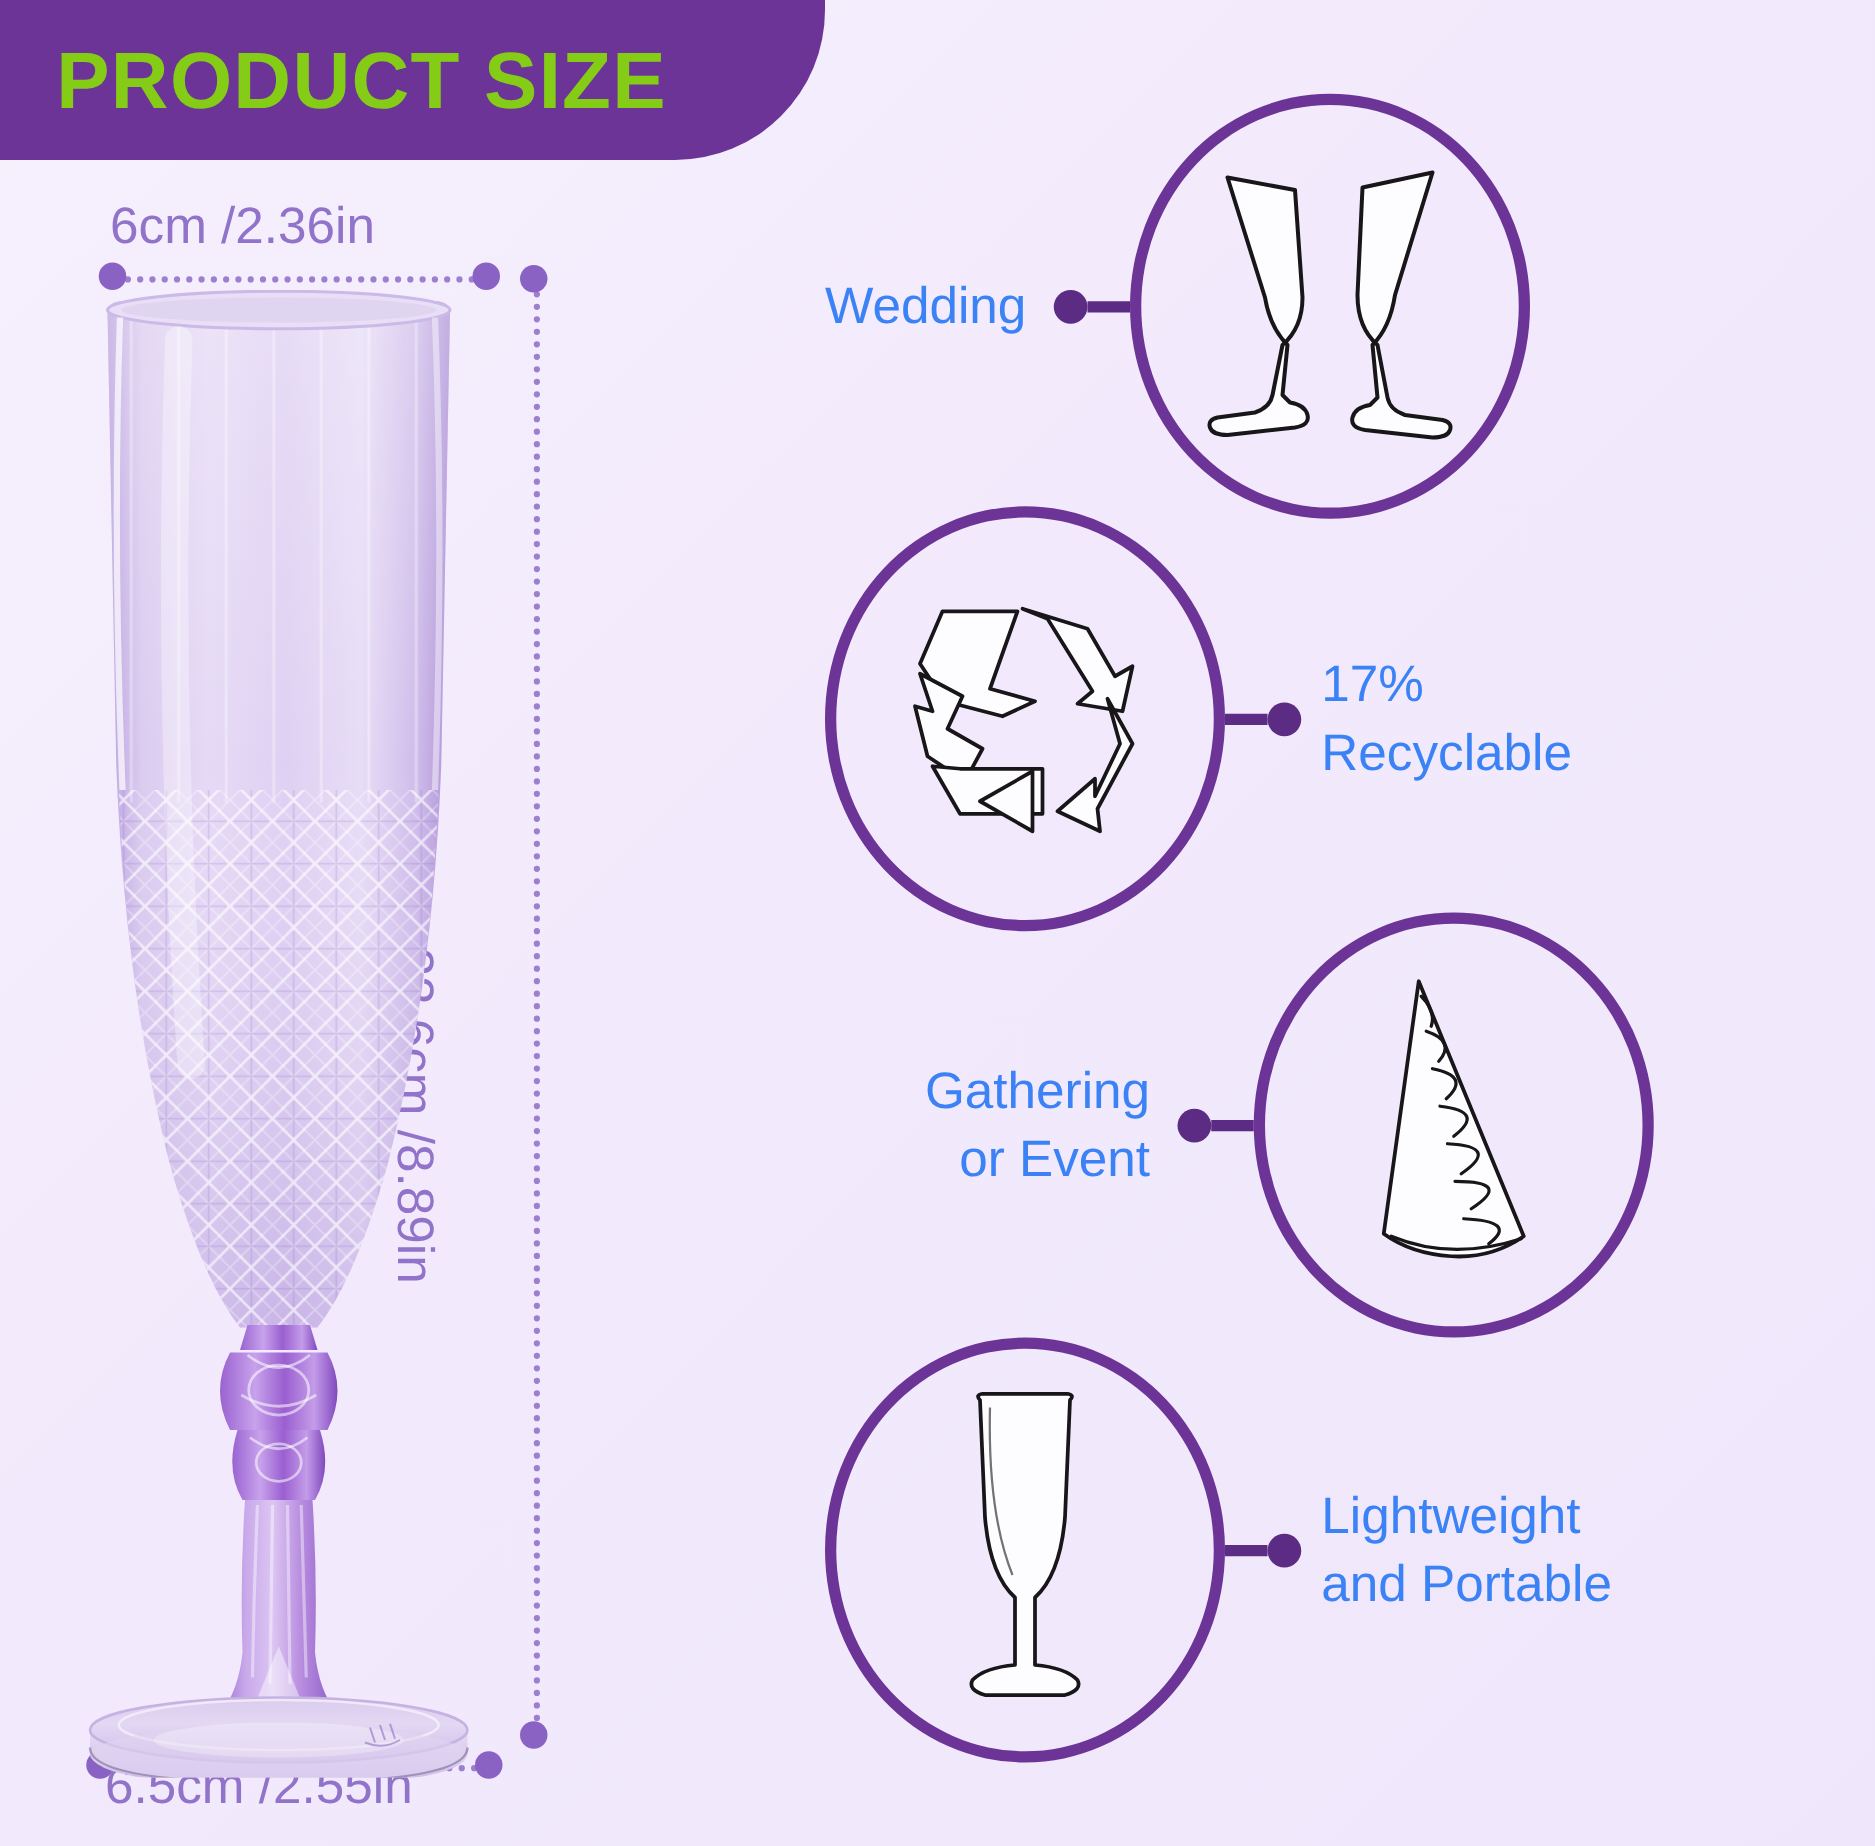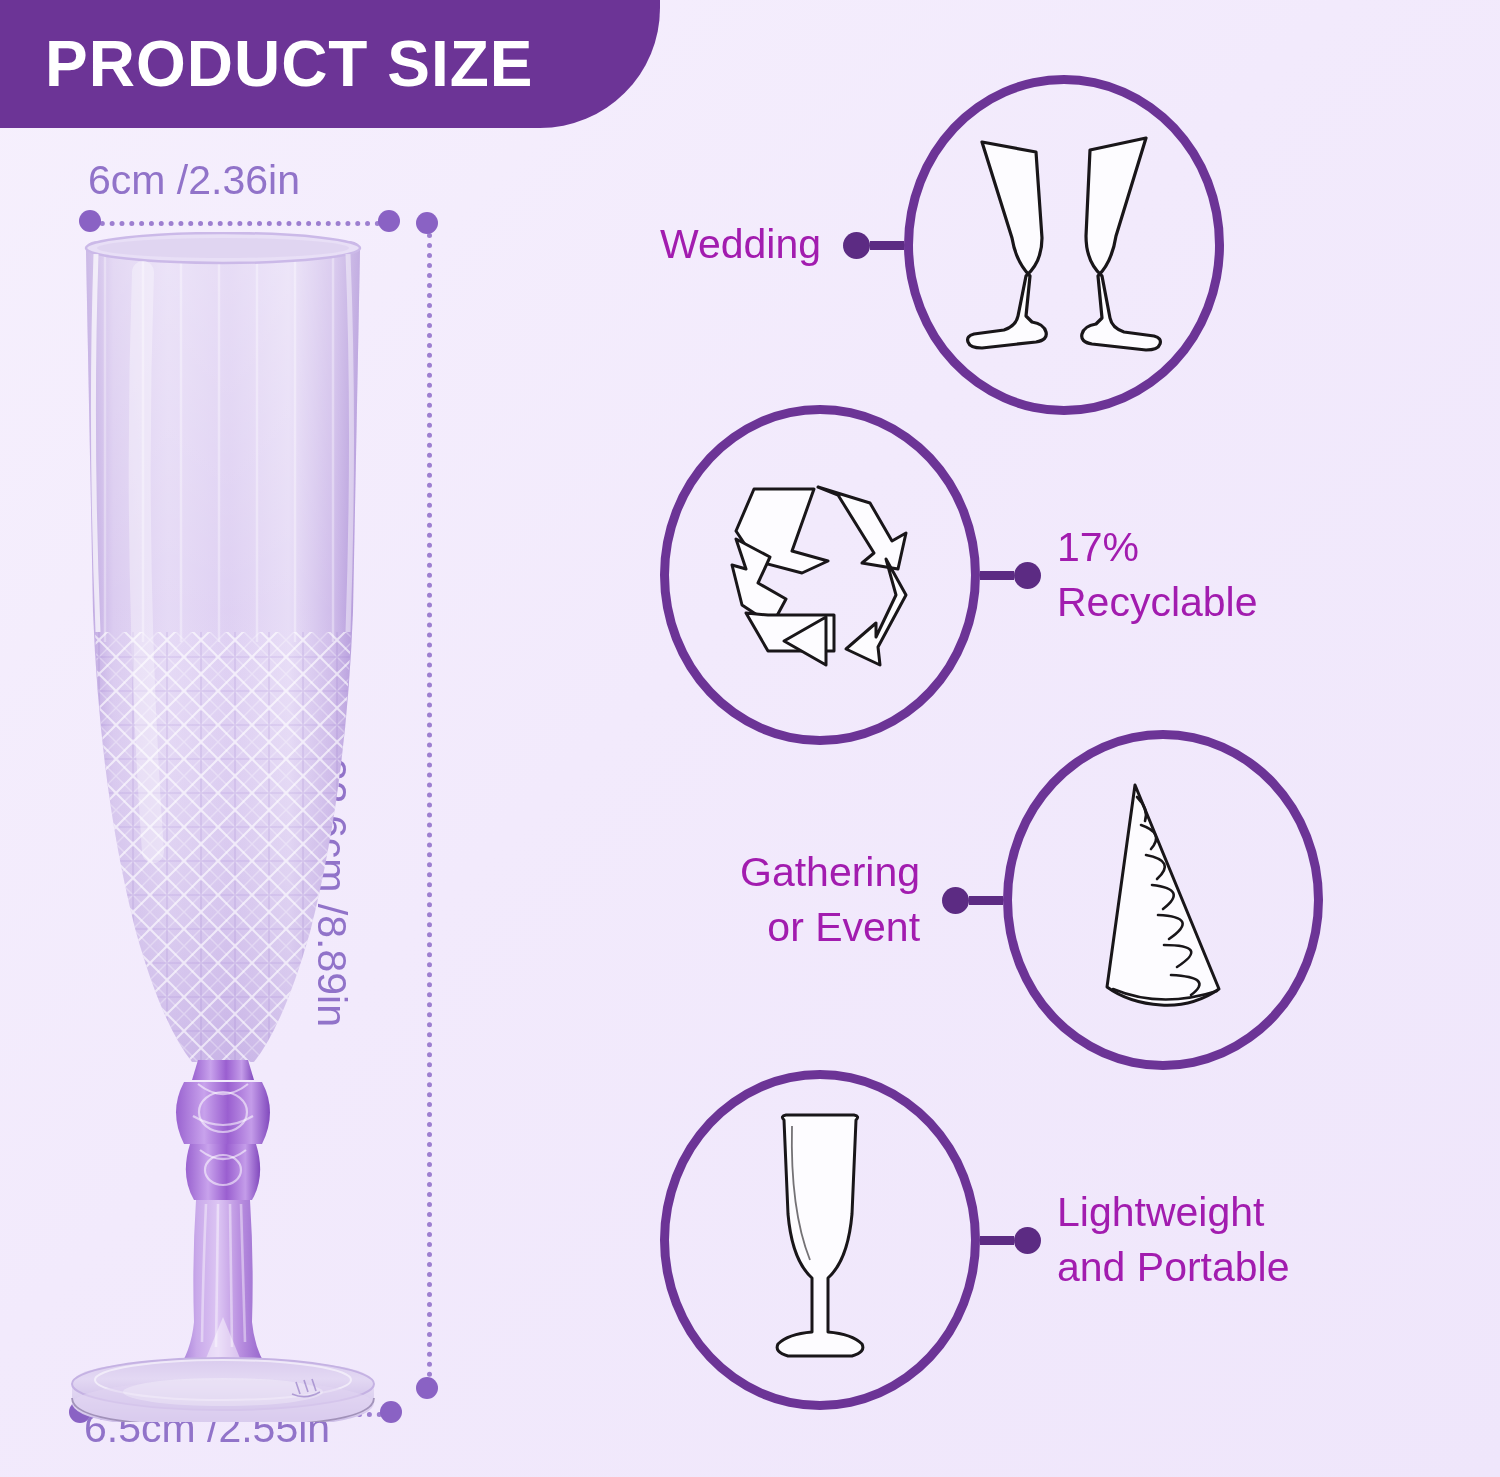--- a/index.html
+++ b/index.html
@@ -21,21 +21,21 @@
     left: -40px;
     top: 0;
     width: 700px;
     height: 128px;
     background: #6c3496;
     border-bottom-right-radius: 120px;
     display: flex;
     align-items: center;
   }
   .header-title {
-    color: #ffffff;
+    color: #84cc16;
     font-size: 64px;
     font-weight: bold;
     letter-spacing: 1px;
     margin-left: 85px;
     line-height: 1;
     white-space: nowrap;
   }
 
   
   .product-pane {
@@ -137,21 +137,21 @@
     border-radius: 50%;
     box-sizing: border-box;
     display: flex;
     align-items: center;
     justify-content: center;
     flex: 0 0 auto;
   }
   .feat-circle svg { display: block; }
 
   .feat-text {
-    color: #a21caf;
+    color: #3b82f6;
     font-size: 41px;
     line-height: 1.35;
     white-space: nowrap;
   }
   .feat-text .l2 { display: block; }
   .text-right-align { text-align: right; }
 
   
   .connector {
     display: flex;

